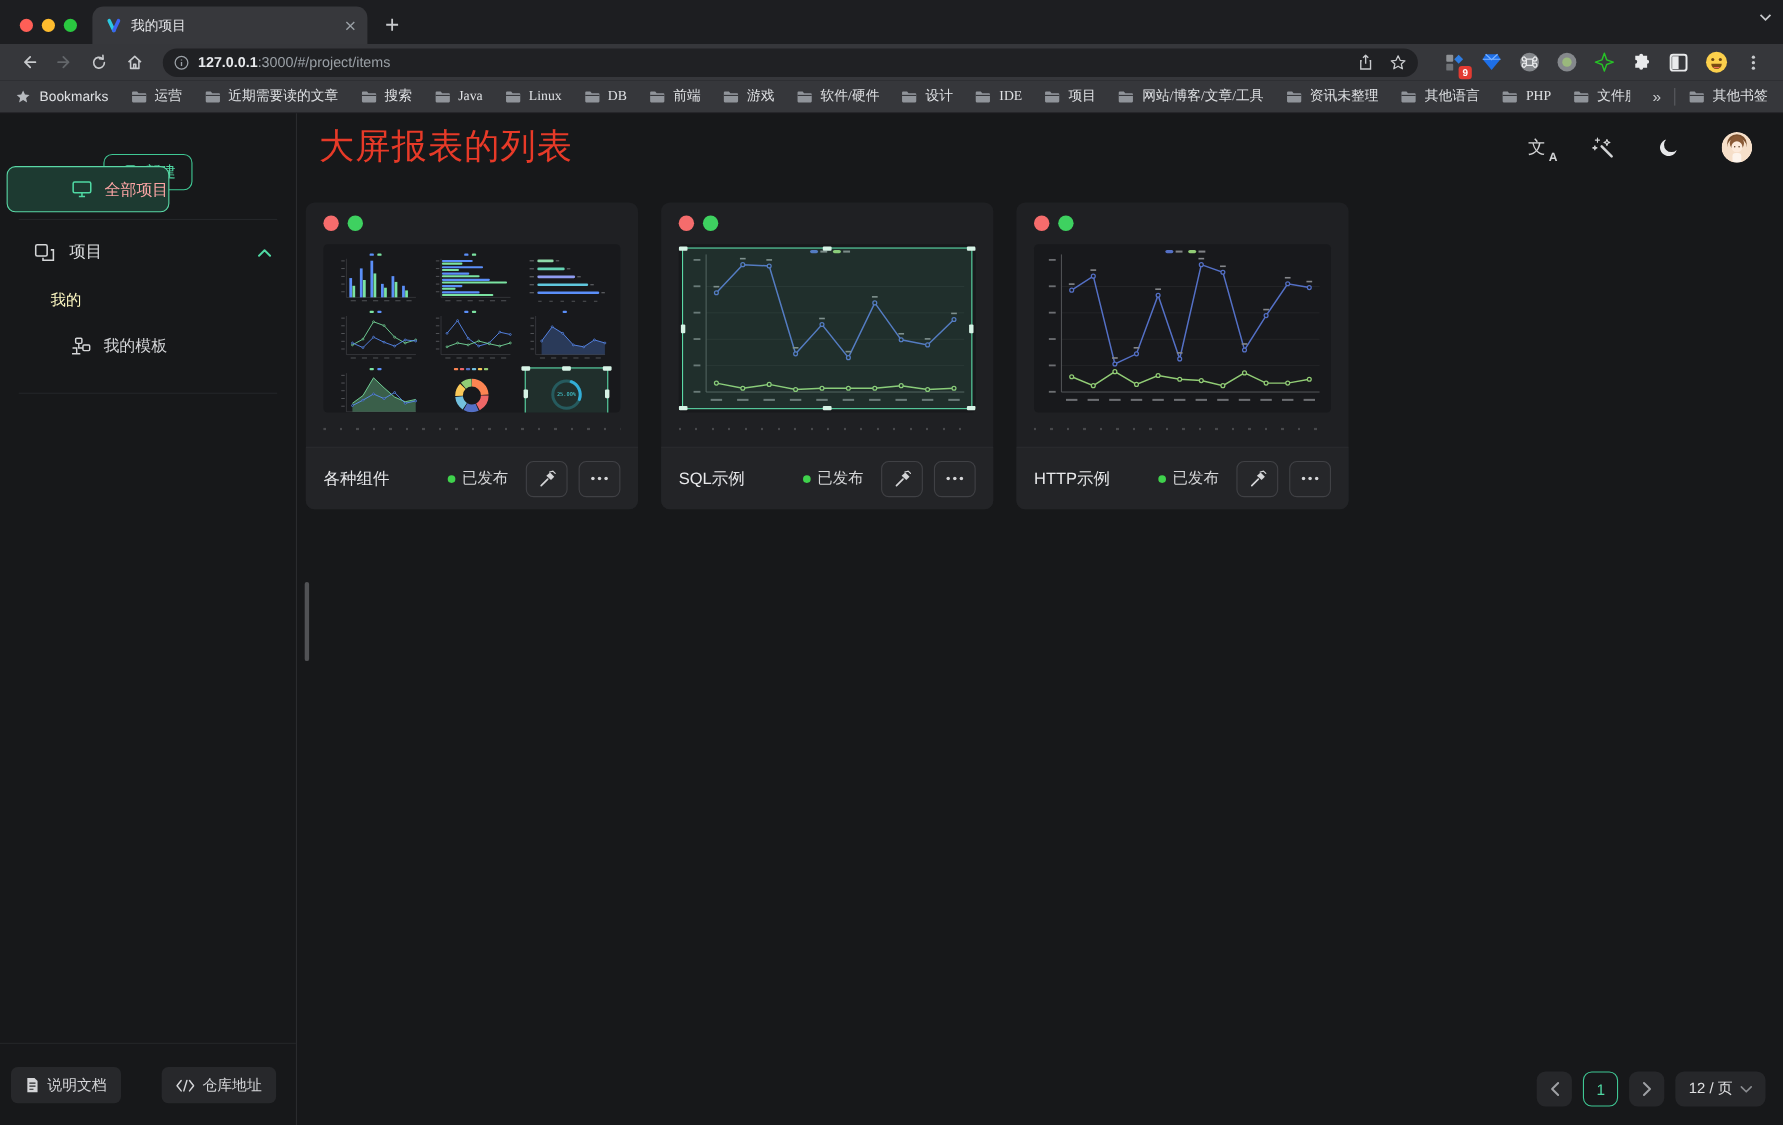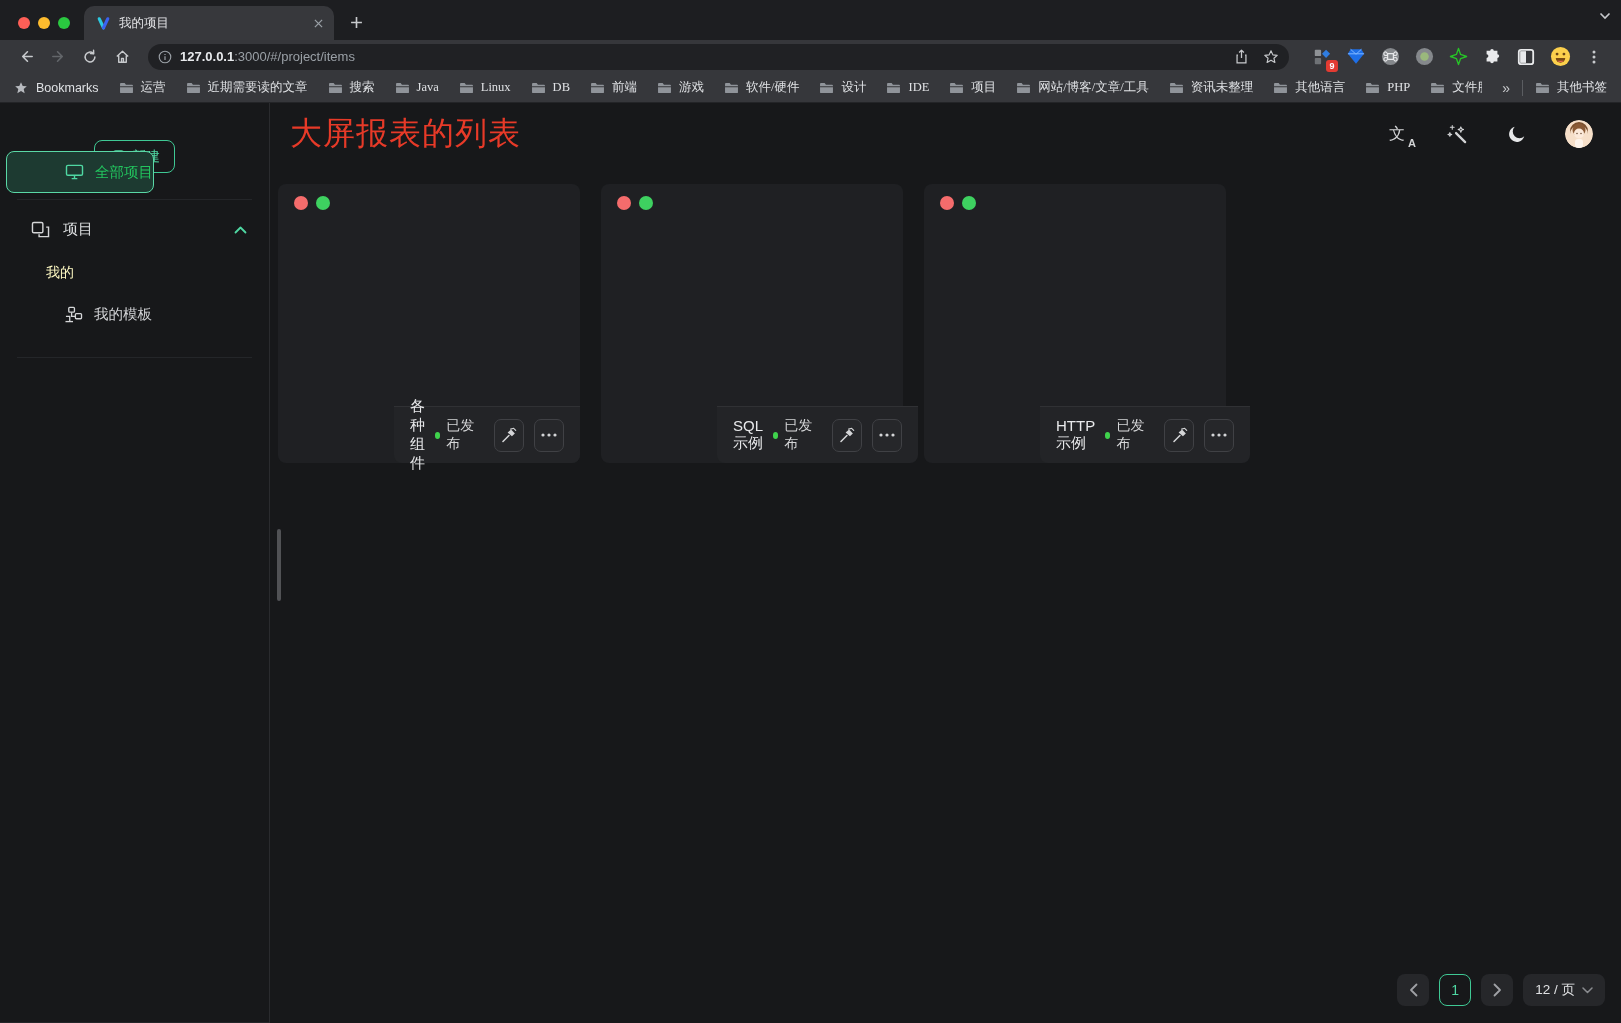--- a/index.html
+++ b/index.html
@@ -48,39 +48,39 @@
 
   .sidebar { width:270px; flex:none; border-right:1px solid #2a2b2e; display:flex; flex-direction:column; padding-top:37px; }
   .btn-new { width:81px; height:33px; margin:0 auto; background:transparent; border:1px solid #3fc894; border-radius:8px;
              color:#4fd8a3; font-size:14px; display:flex; align-items:center; justify-content:center; gap:7px; cursor:pointer; }
   .sb-div { height:1px; background:#242629; margin:26px 17px 0; }
   .sb-section { display:flex; align-items:center; gap:13px; margin:20px 22px 0 31px; color:#dcdee0; font-size:15px; }
   .sb-chev { margin-left:auto; }
   .sb-group { color:#fef9c3; font-size:14px; margin:25px 0 0 46px; }
   .sb-item { height:42px; margin:11px 6px 0; border-radius:8px; display:flex; align-items:center; gap:11px;
              padding-left:58px; font-size:14.5px; color:#d4d5d8; cursor:pointer; }
-  .sb-item.sel { background:#1d3a31; color:#22c55e; }
+  .sb-item.sel { background:#1d3a31; color:#fca5a5; }
   .sb-item2 { height:42px; display:flex; align-items:center; gap:12px; margin:13px 6px 0; padding-left:27px;
               font-size:14.5px; color:#d4d5d8; border-radius:8px; cursor:pointer; }
   .sb-bottom-div { height:1px; background:#242629; margin-top:auto; }
   .sb-bottom { display:flex; gap:37px; padding:21px 10px 20px; }
   .sb-btn { height:33px; background:#27282b; border:none; border-radius:6px; color:#d4d5d8; font-size:13.5px;
             display:flex; align-items:center; gap:7px; padding:0 13px; cursor:pointer; }
 
   .main { flex:1; position:relative; }
   .main-header { height:62px; display:flex; align-items:center; padding:0 28px 0 20px; }
   .page-title { font-size:32px; letter-spacing:1px; }
   .header-icons { margin-left:auto; display:flex; align-items:center; gap:36px; }
   .hic { width:24px; height:24px; display:flex; align-items:center; justify-content:center; color:#d3d4d6; cursor:pointer; }
   .translate-ic { position:relative; font-size:16px; color:#d3d4d6; }
   .translate-ic .a { position:absolute; right:-7px; bottom:-3px; font-size:11px; font-weight:bold; }
   .avatar { width:28px; height:28px; border-radius:50%; overflow:hidden; cursor:pointer; }
 
   .cards { display:flex; gap:21px; padding:19px 0 0 8px; }
-  .card { width:302px; height:279px; background:#1f2023; border-radius:8px; display:flex; flex-direction:row; }
+  .card { width:302px; height:279px; background:#1f2023; border-radius:8px; display:flex; flex-direction:column; }
   .card-dots { padding:12px 0 0 16px; display:flex; gap:8px; }
   .cdot { width:14px; height:14px; border-radius:50%; }
   .cdot.red{background:#f56c6c}.cdot.green{background:#3ed160}
   .thumb { margin:12px 16px 0; height:153px; background:#18191c; border-radius:4px; position:relative; overflow:hidden; }
   .thumb-grid { position:absolute; inset:0; display:grid; grid-template-columns:repeat(3,1fr); grid-template-rows:repeat(3,1fr);
                 gap:2px 8px; padding:7px 10px; }
   .cell { position:relative; }
   .cell svg { width:100%; height:100%; }
   .bigchart { position:absolute; inset:0; width:100%; height:100%; }
   .dotline { margin:14px 16px 0; height:2px;
@@ -443,20 +443,35 @@
         <path d="M8 6.5 V11 h4 M2 11 h4 v5.5" stroke="#d5d6d8" stroke-width="1.4" fill="none"></path>
         <path d="M1.5 16.5 h8" stroke="#d5d6d8" stroke-width="1.4"></path>
       </svg>
       <span>我的模板</span>
     </div>
 
     <div class="sb-div" style="margin-top:22px;"></div>
 
 
     <div class="sb-bottom-div"></div>
+    <div class="sb-bottom">
+      <button class="sb-btn">
+        <svg width="13" height="15" viewBox="0 0 14 16">
+          <path d="M2 1 h7 l3 3 v11 h-10 z" fill="#d4d5d8"></path>
+          <path d="M4 6 h6 M4 9 h6 M4 12 h4" stroke="#27282b" stroke-width="1.1"></path>
+        </svg>
+        <span>说明文档</span>
+      </button>
+      <button class="sb-btn">
+        <svg width="17" height="12" viewBox="0 0 18 12">
+          <path d="M5 1 L1 6 L5 11 M13 1 L17 6 L13 11 M10.5 1 L7.5 11" stroke="#d4d5d8" stroke-width="1.4" fill="none" stroke-linecap="round" stroke-linejoin="round"></path>
+        </svg>
+        <span>仓库地址</span>
+      </button>
+    </div>
   </div>
 
   <div class="main">
     <div class="main-header">
       <span class="page-title" style="color: rgb(231, 58, 40);">大屏报表的列表</span>
       <span class="header-icons">
         <span class="hic translate-ic">
           <span>文</span>
           <span class="a">A</span>
         </span>

